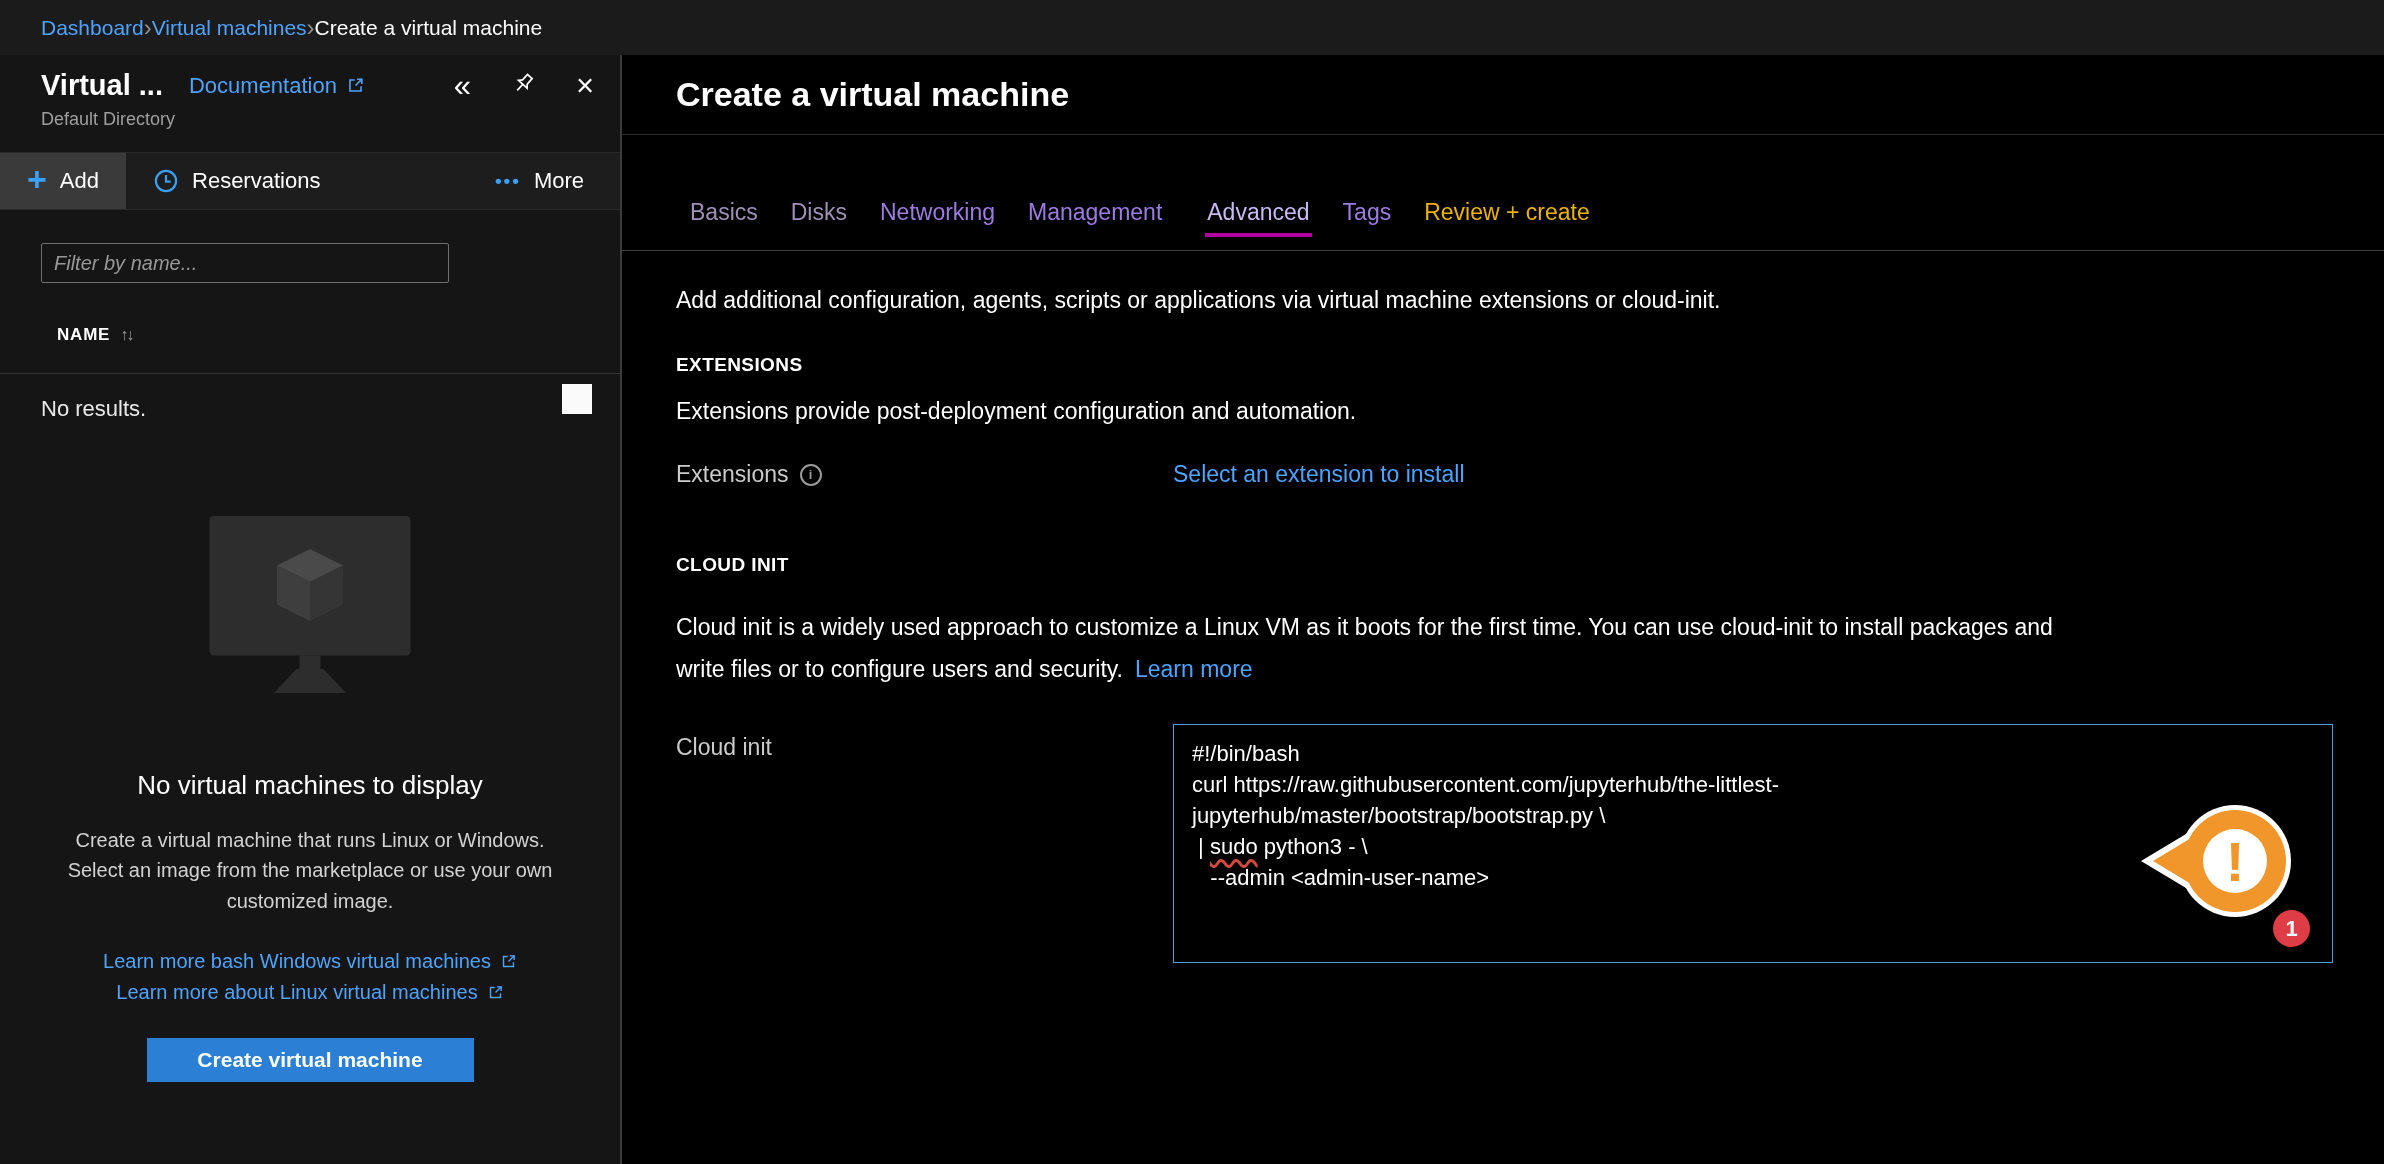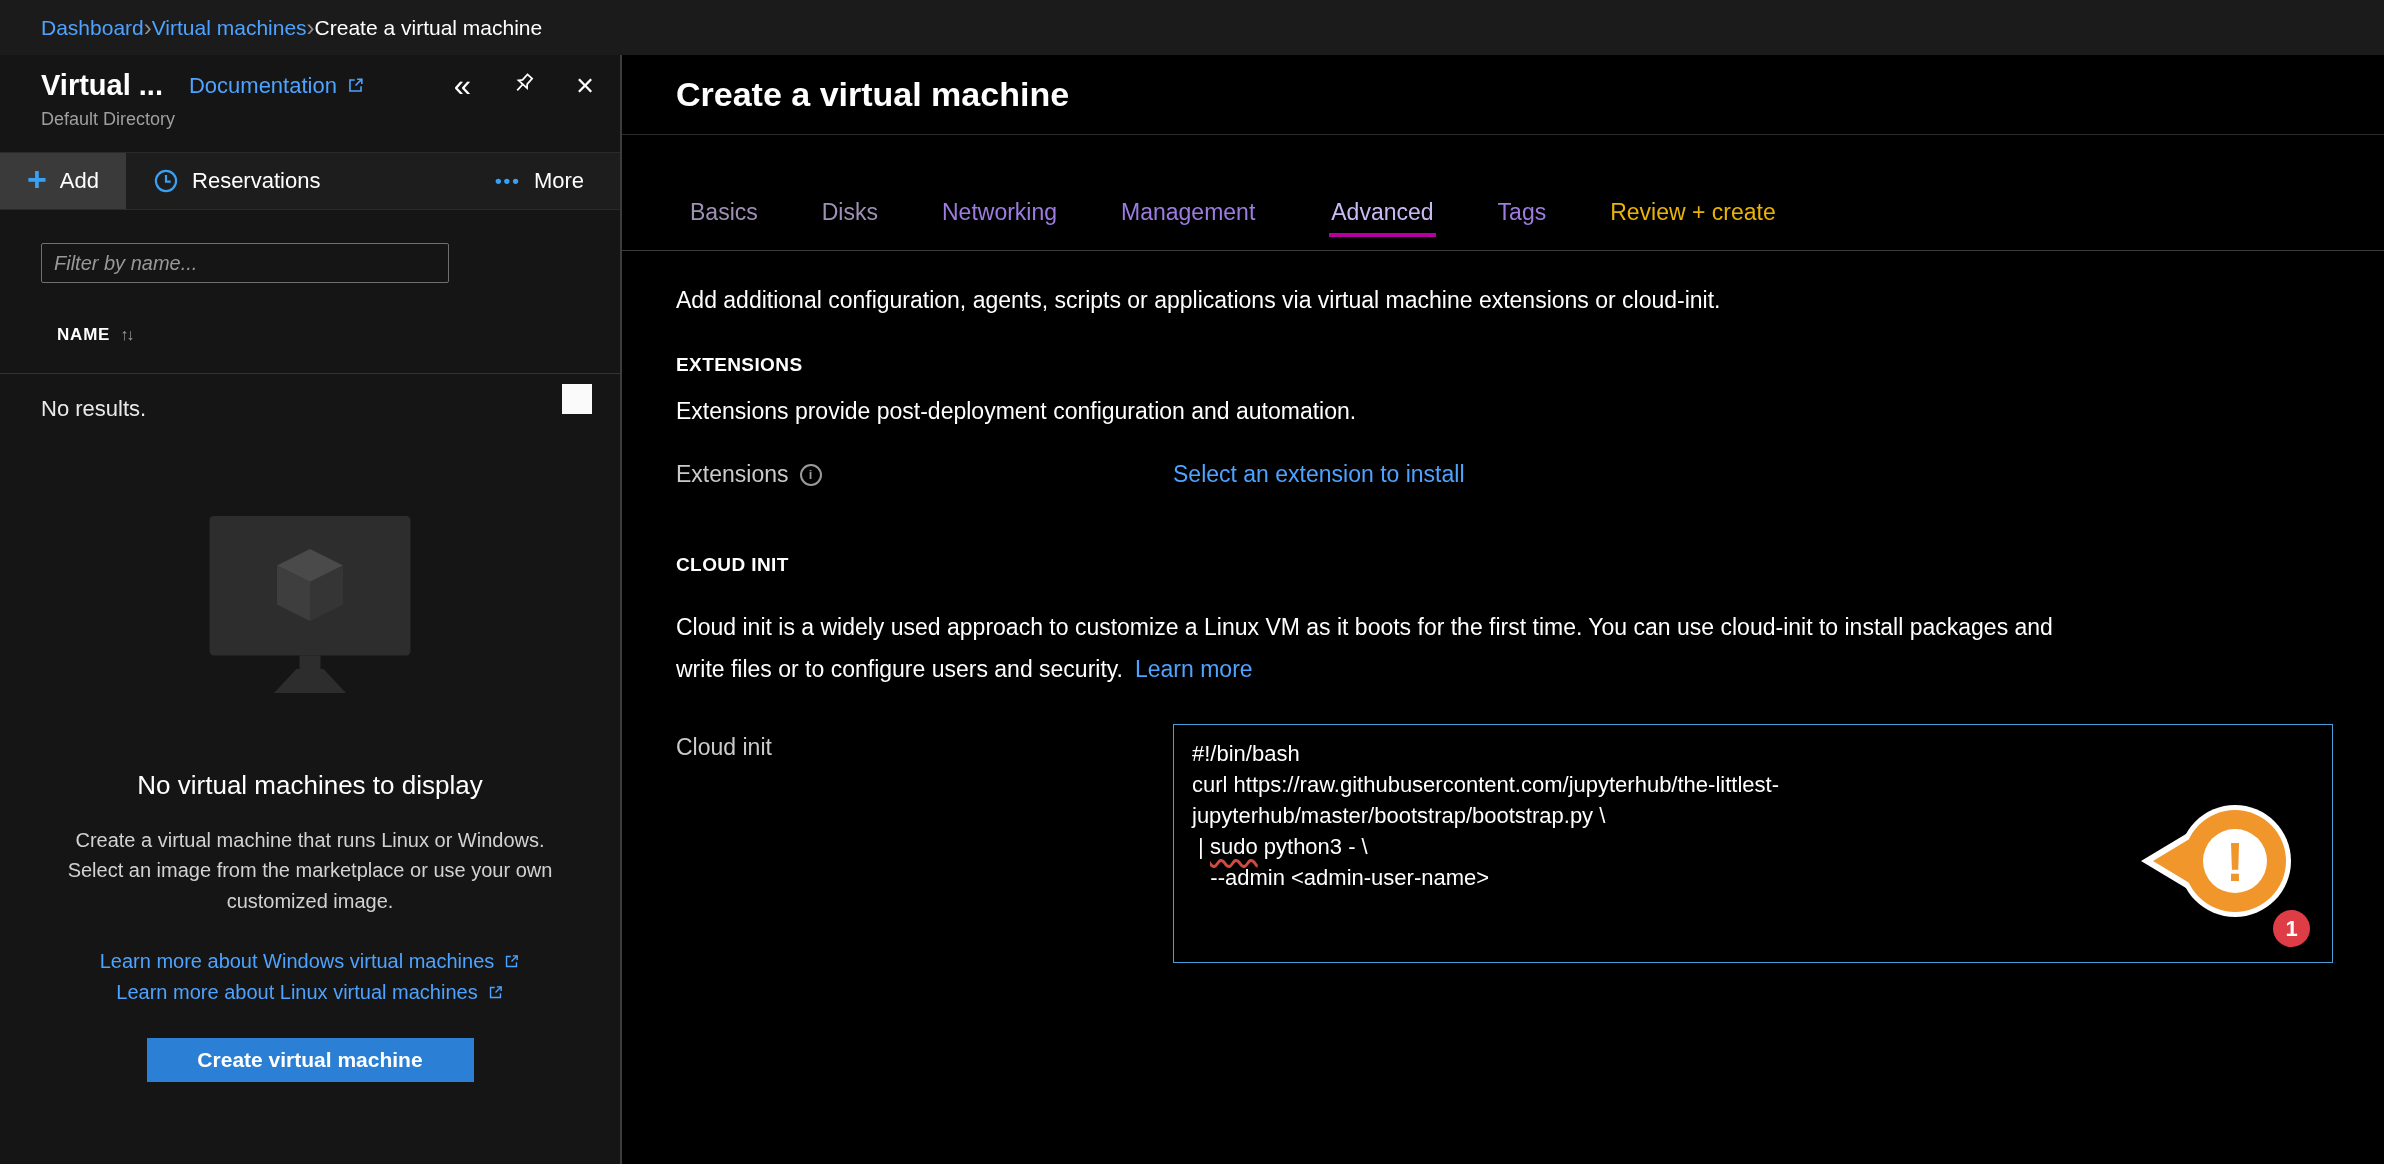--- a/index.html
+++ b/index.html
@@ -52,21 +52,21 @@
   .empty-desc { font-size:20px; color:#d2d2d2; line-height:1.52; max-width:525px; margin:24px auto 0; }
   .empty-links { margin-top:30px; }
   .empty-link { display:flex; justify-content:center; align-items:center; gap:9px; color:#4da3ff; font-size:20px; line-height:31px; cursor:pointer; }
   .create-btn { margin-top:30px; width:327px; height:44px; background:#2b7fd4; border:none; color:#fff; font-size:21px; font-weight:bold; font-family:inherit; cursor:pointer; }
 
   
   .main { flex:1; position:relative; background:#000; }
   .main-header { height:80px; display:flex; align-items:center; padding-left:54px; border-bottom:1px solid #2b2b2b; }
   .main-title { font-size:34px; font-weight:bold; margin:0; }
 
-  .tabs { display:flex; gap:64px; padding:64px 0 0 68px; border-bottom:1px solid #3d3d3d; }
+  .tabs { display:flex; gap:33px; padding:64px 0 0 68px; border-bottom:1px solid #3d3d3d; }
   .tab { font-size:23px; padding-bottom:24px; position:relative; cursor:pointer; white-space:nowrap; }
   .tab-muted  { color:#9e91b5; }
   .tab-purple { color:#9d7ce0; }
   .tab-blue   { color:#eab308; }
   .tab-active { color:#c9baf3;margin-left:12px; }
   .tab-active::after { content:""; position:absolute; left:-2px; right:-2px; bottom:13px; height:4px; background:#b4009e; }
 
   .main-body { padding-left:54px; }
   .intro { margin:36px 0 0; font-size:23px; color:#fff; }
   .sec-heading { margin:40px 0 0; font-size:19px; font-weight:bold; letter-spacing:0.4px; color:#fff; }
@@ -170,21 +170,21 @@
           <polygon points="70,22 92,33 70,44 48,33" fill="#4a4a4a"></polygon>
           <polygon points="48,33 70,44 70,70 48,59" fill="#3e3e3e"></polygon>
           <polygon points="92,33 70,44 70,70 92,59" fill="#353535"></polygon>
           <rect x="63" y="93" width="14" height="9" fill="#2d2d2d"></rect>
           <polygon points="46,118 94,118 79,102 61,102" fill="#2d2d2d"></polygon>
         </svg>
         <h3 class="empty-title">No virtual machines to display</h3>
         <p class="empty-desc">Create a virtual machine that runs Linux or Windows. Select an image from the marketplace or use your own customized image.</p>
         <div class="empty-links">
           <span class="empty-link">
-            <span>Learn more about Windows virtual machines</span>
+            <span>Learn more bash Windows virtual machines</span>
             <svg width="17" height="17" viewBox="0 0 24 24" fill="none" stroke="#4da3ff" stroke-width="2">
                 <path d="M11 5 H5 v14 h14 v-6"></path>
                 <path d="M14 4 h6 v6"></path>
                 <path d="M20 4 L12 12"></path>
               </svg>
           </span>
           <span class="empty-link">
             <span>Learn more about Linux virtual machines</span>
             <svg width="17" height="17" viewBox="0 0 24 24" fill="none" stroke="#4da3ff" stroke-width="2">
                 <path d="M11 5 H5 v14 h14 v-6"></path>

